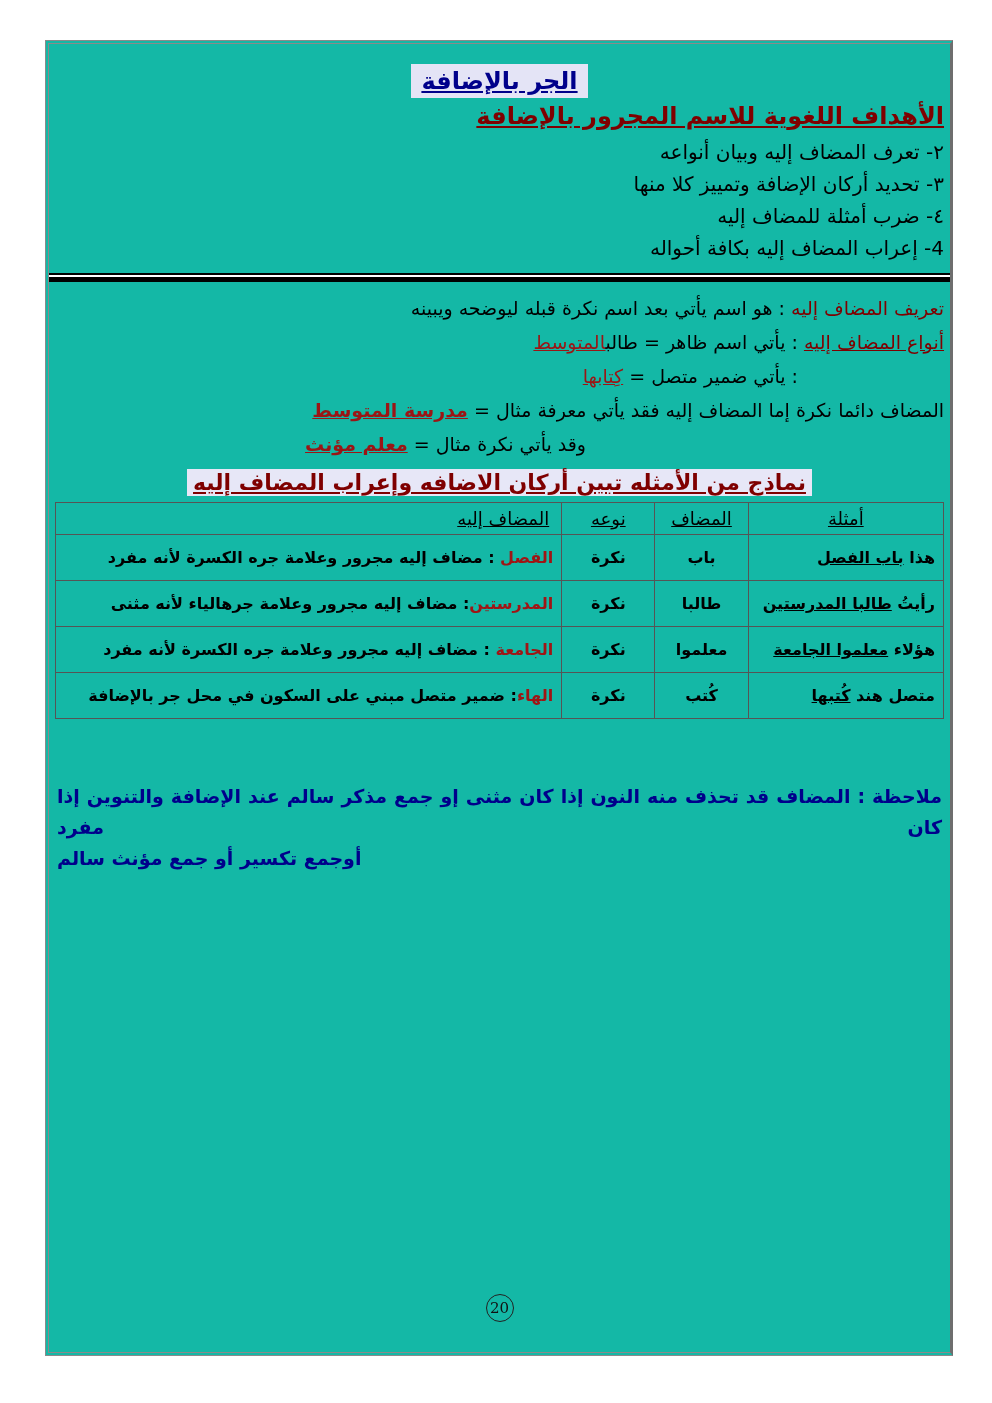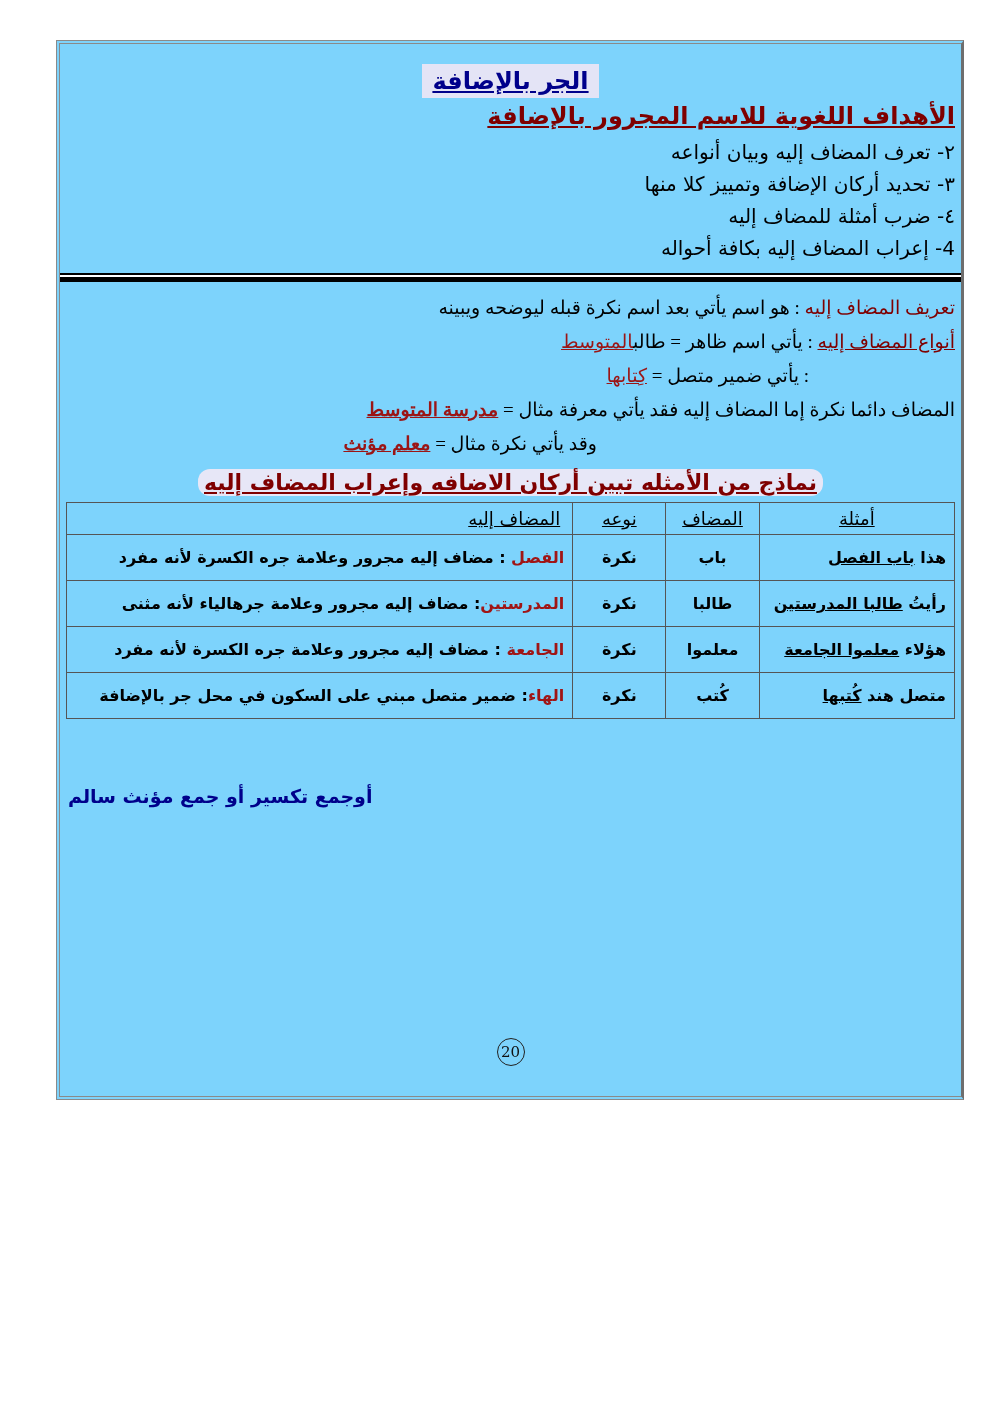--- a/index.html
+++ b/index.html
@@ -3,26 +3,26 @@
 <meta charset="utf-8">
 <style>
   html,body{margin:0;padding:0;background:#ffffff;}
   body{
     width:992px;height:1403px;position:relative;
     font-family:"DejaVu Sans",sans-serif;
     color:#000;
     overflow:hidden;
   }
   .frame{
-    position:absolute;left:56px;top:40px;
-    width:908px;height:1060px;
+    position:absolute;left:45px;top:40px;
+    width:908px;height:1316px;
     box-sizing:border-box;
     border:4px double #8a8a8a;
     border-right:3px solid #6e6e6e;
-    background:#7dd3fc;
+    background:#14b8a6;
   }
   .content{padding:0 6px;position:relative;height:100%;box-sizing:border-box;}
 
   .title-wrap{text-align:center;padding-top:20px;}
   .doc-title{
     display:inline-block;
     background:#e4e4f6;
     color:#00008B;
     font-size:24px;font-weight:bold;
     text-decoration:underline;
@@ -40,34 +40,34 @@
     text-align:right;font-size:20px;line-height:32px;color:#000;
   }
   .divider{
     margin:9px -6px 0 -6px;
     height:2px;background:#fff;
     border-top:2px solid #000;
     border-bottom:5px solid #000;
   }
   .defs{margin-top:9px;}
   .def-line{
-    text-align:right;font-size:19px;line-height:34px;color:#000;font-family:Liberation Serif, serif;
+    text-align:right;font-size:19px;line-height:34px;color:#000;
   }
   .red-label{color:#7f0000;}
   .red-label.u{text-decoration:underline;}
   .red-word{color:#9b1515;text-decoration:underline;}
   .red-word.b{font-weight:bold;}
   .pr-mid{padding-left:0;padding-right:146px;}
   .pr-big{padding-right:358px;}
 
   .examples-heading-wrap{text-align:center;margin-top:8px;}
   .examples-heading{
     display:inline-block;background:#e7e7f7;
     color:#7f0000;font-size:22px;font-weight:bold;
-    text-decoration:underline;padding:1px 6px;border-radius:12px;
+    text-decoration:underline;padding:1px 6px;
   }
 
   table.examples{
     width:100%;border-collapse:collapse;margin-top:6px;
     table-layout:fixed;
   }
   table.examples th,table.examples td{
     border:1px solid #555;box-sizing:border-box;
     overflow:hidden;
   }
@@ -182,20 +182,21 @@
         <tr>
           <td class="example-cell"><span>متصل هند </span><span class="u">كُتبها</span></td>
           <td class="center-cell">كُتب</td>
           <td class="center-cell">نكرة</td>
           <td class="ilayh-cell"><span class="red-name">الهاء</span><span>: ضمير متصل مبني على السكون في محل جر بالإضافة</span></td>
         </tr>
       </tbody>
     </table>
 
     <div class="note">
+      <div class="l1">ملاحظة : المضاف قد تحذف منه النون إذا كان مثنى إو جمع مذكر سالم عند الإضافة والتنوين إذا كان مفرد</div>
       <div class="l2">أوجمع تكسير أو جمع مؤنث سالم</div>
     </div>
 
     <div class="page-num-wrap">
       <span class="page-num">20</span>
     </div>
 
   </div>
 </div>
 

